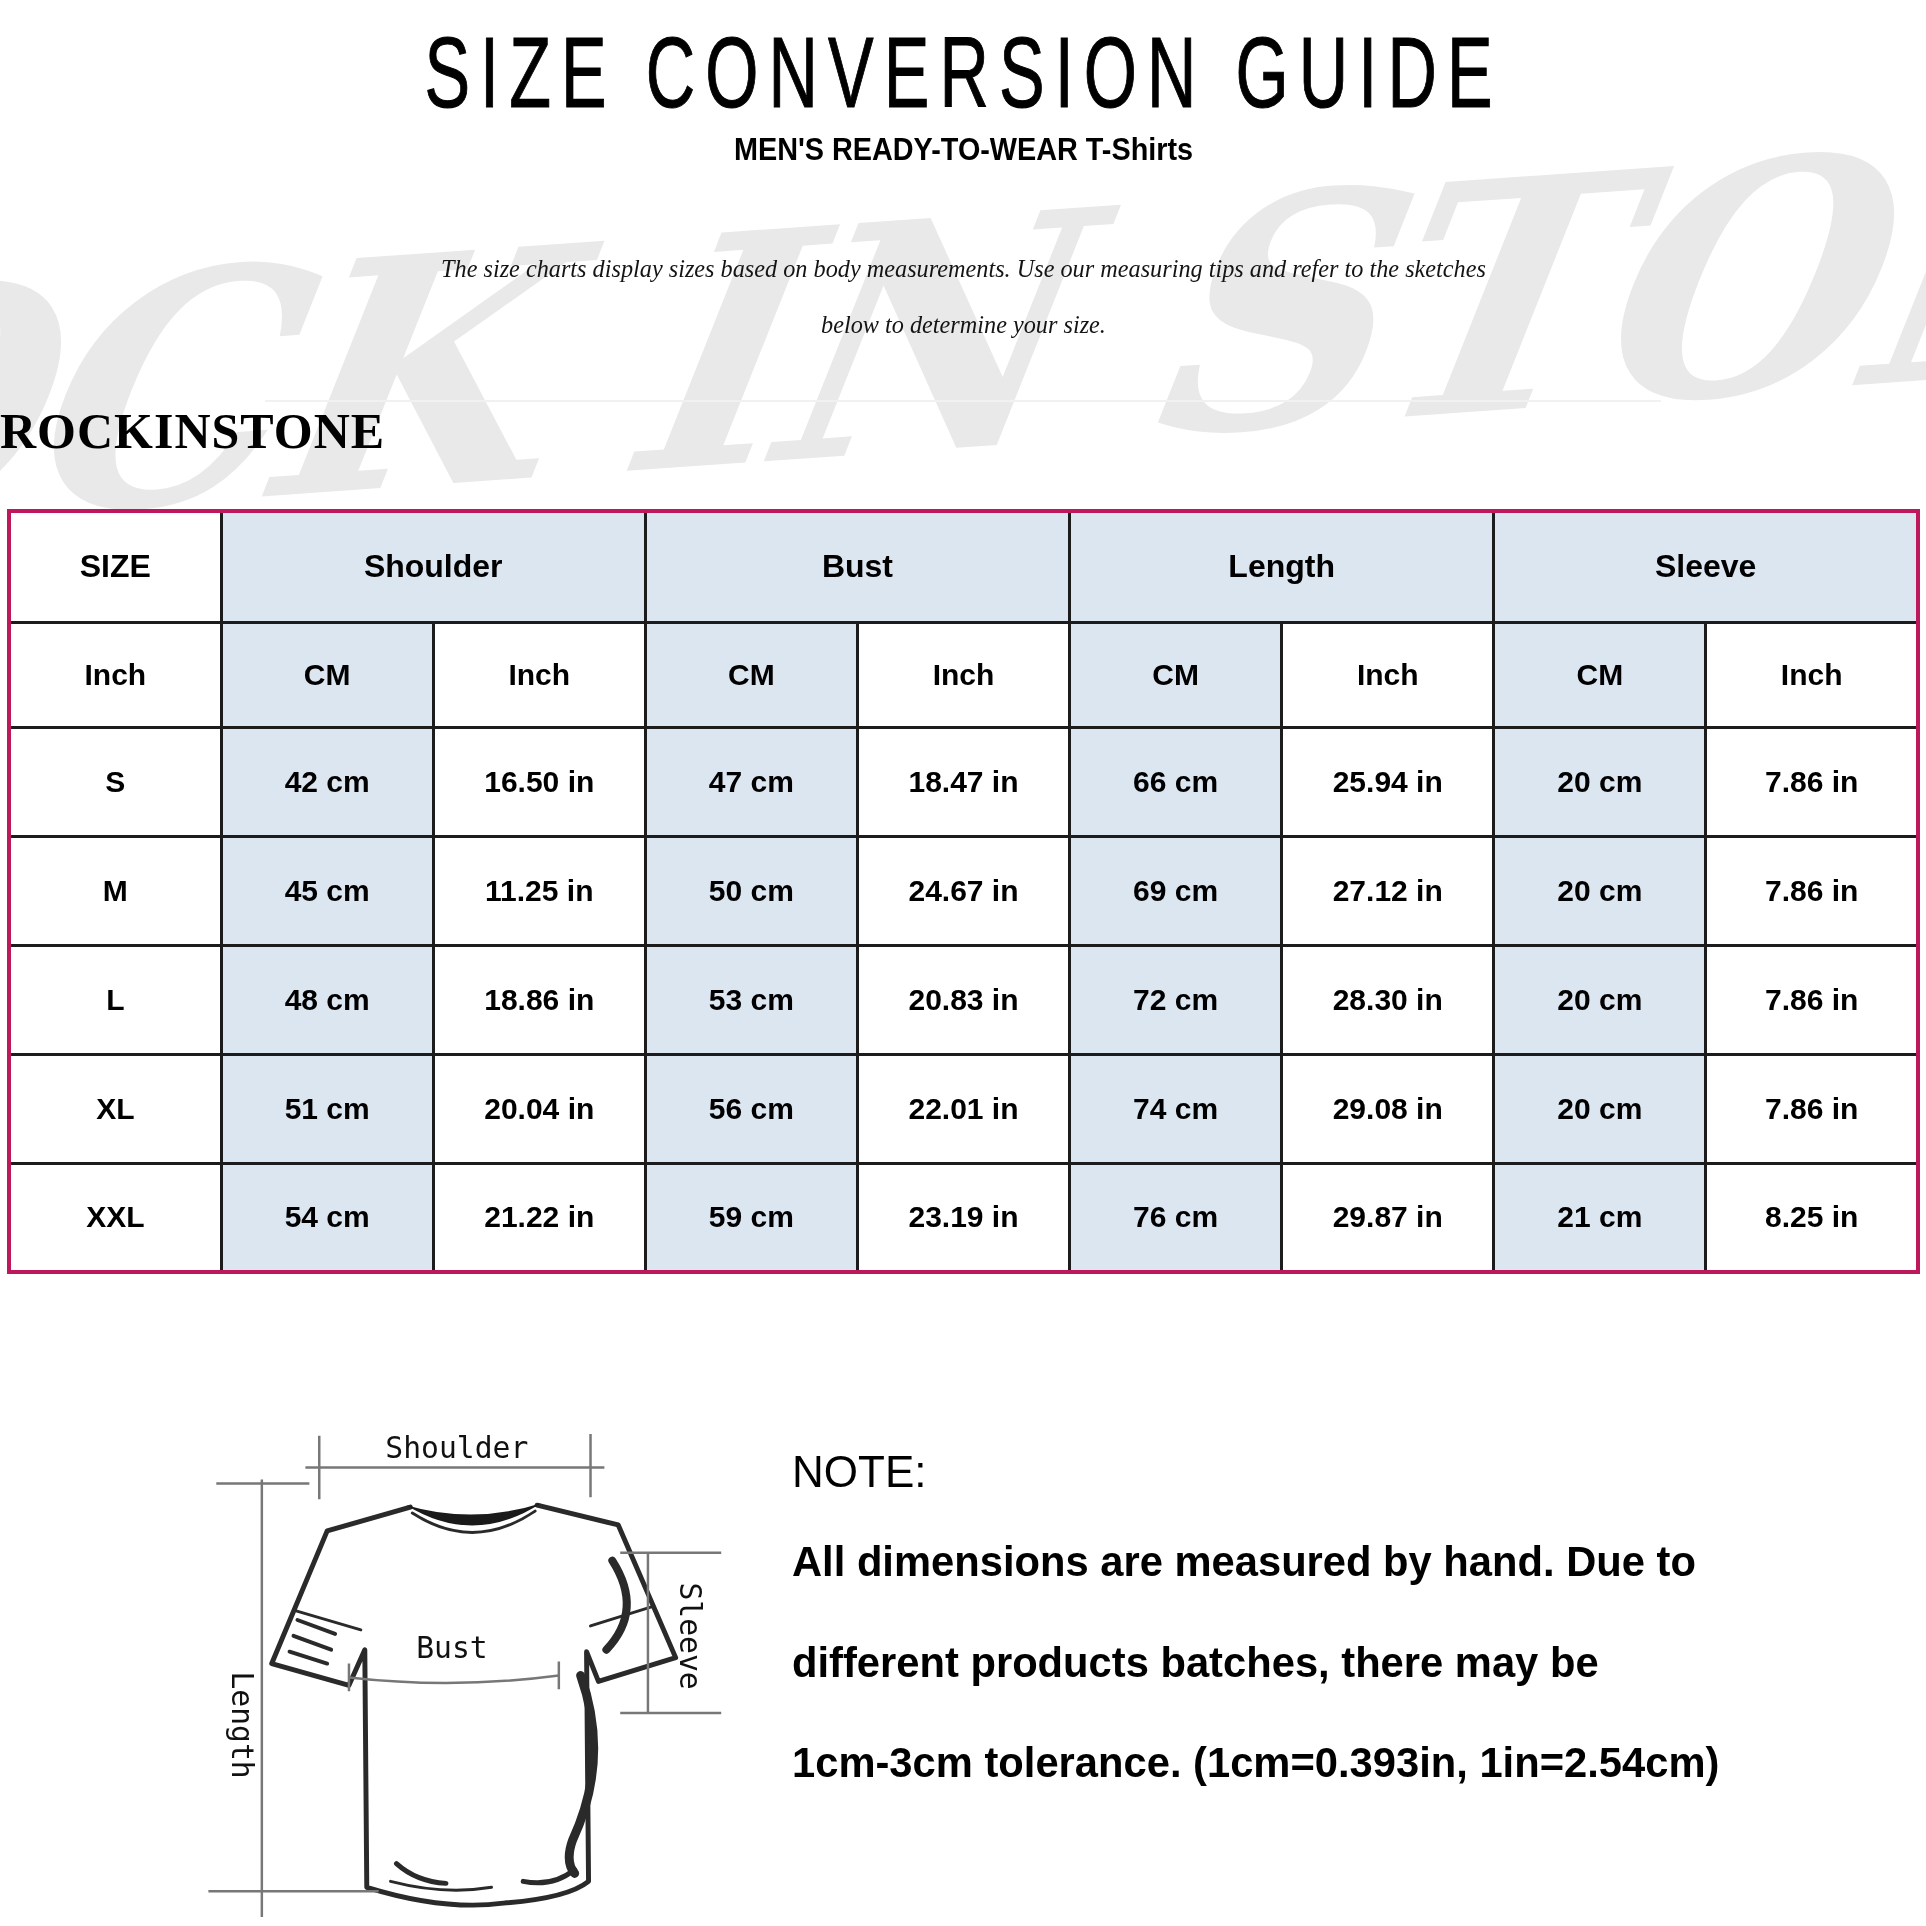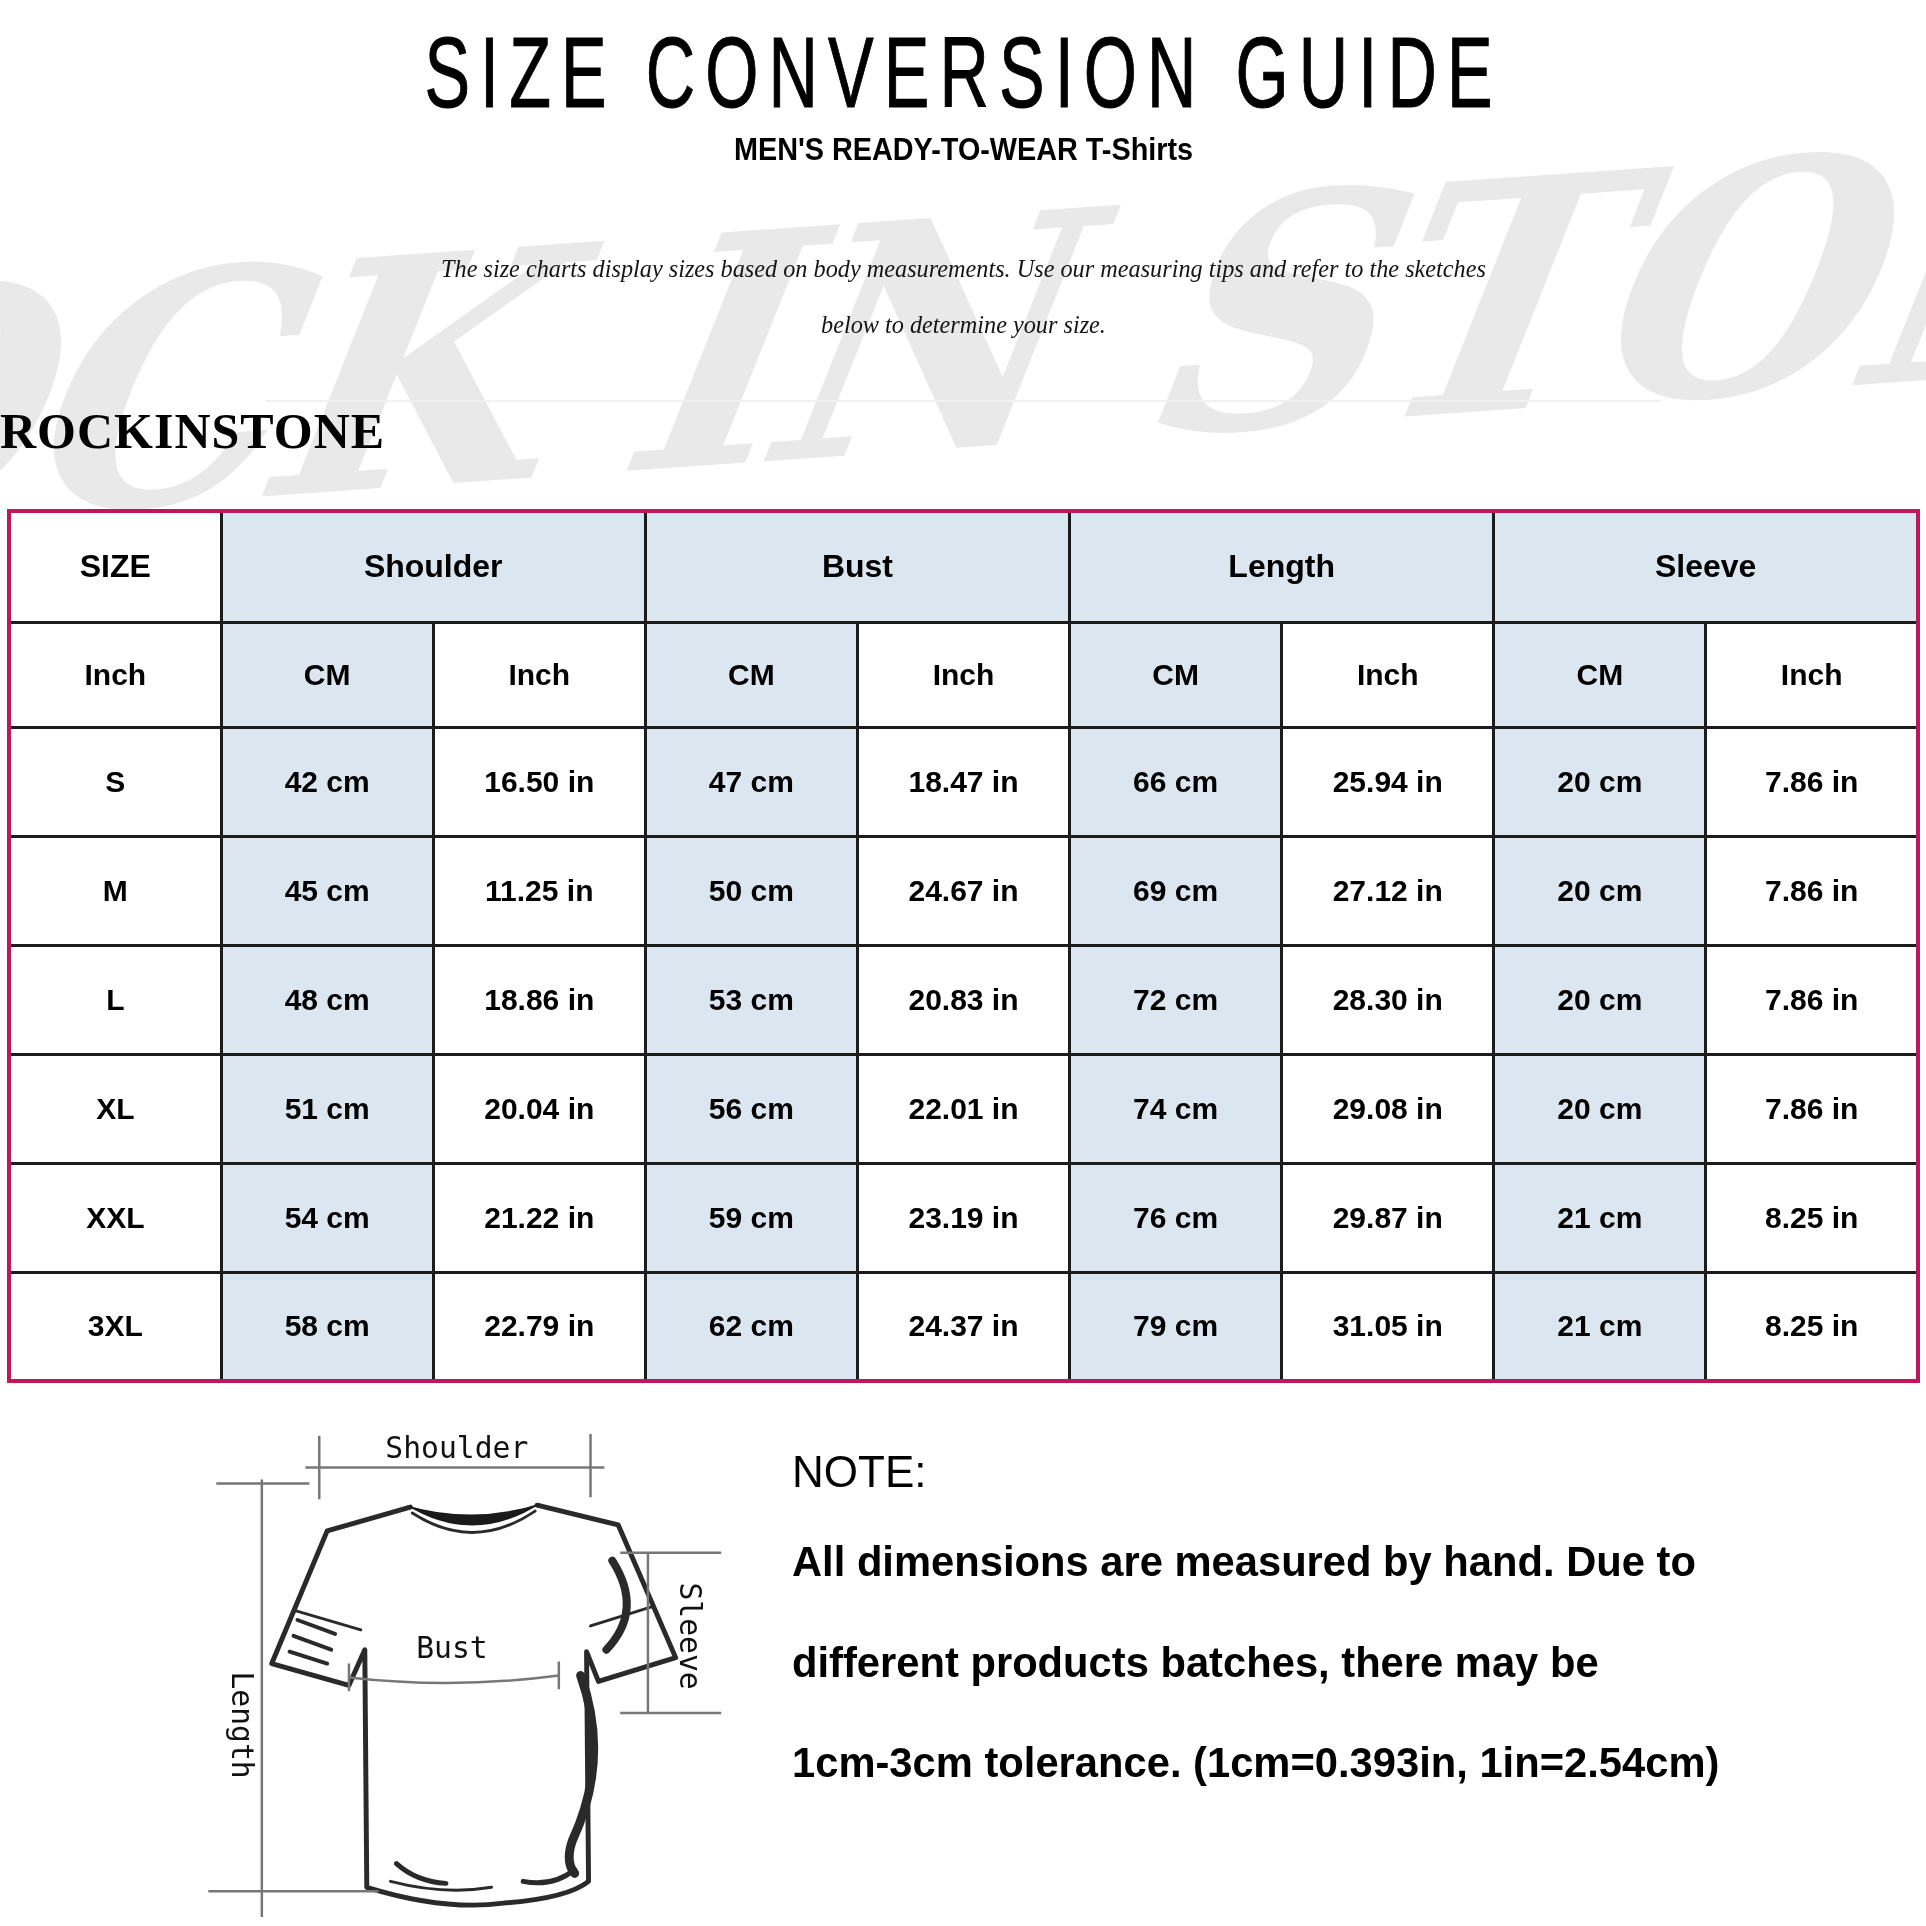--- a/index.html
+++ b/index.html
@@ -172,31 +172,20 @@
       <td>7.86 in</td>
     </tr>
     <tr class="r-d">
       <td>XXL</td>
       <td class="b">54 cm</td>
       <td>21.22 in</td>
       <td class="b">59 cm</td>
       <td>23.19 in</td>
       <td class="b">76 cm</td>
       <td>29.87 in</td>
-      <td class="b">21 cm</td>
-      <td>8.25 in</td>
-    </tr>
-    <tr class="r-d">
-      <td>3XL</td>
-      <td class="b">58 cm</td>
-      <td>22.79 in</td>
-      <td class="b">62 cm</td>
-      <td>24.37 in</td>
-      <td class="b">79 cm</td>
-      <td>31.05 in</td>
       <td class="b">21 cm</td>
       <td>8.25 in</td>
     </tr>
   </tbody>
     </table>
 
   <svg class="diagram" width="594" height="509" viewBox="0 0 600 514">
     <g fill="none" stroke="#2a2a2a" stroke-width="5" stroke-linejoin="round" stroke-linecap="round">
 
       <path d="M266 92 L182 116 L126 250 L204 272 L220 236 L222 476

